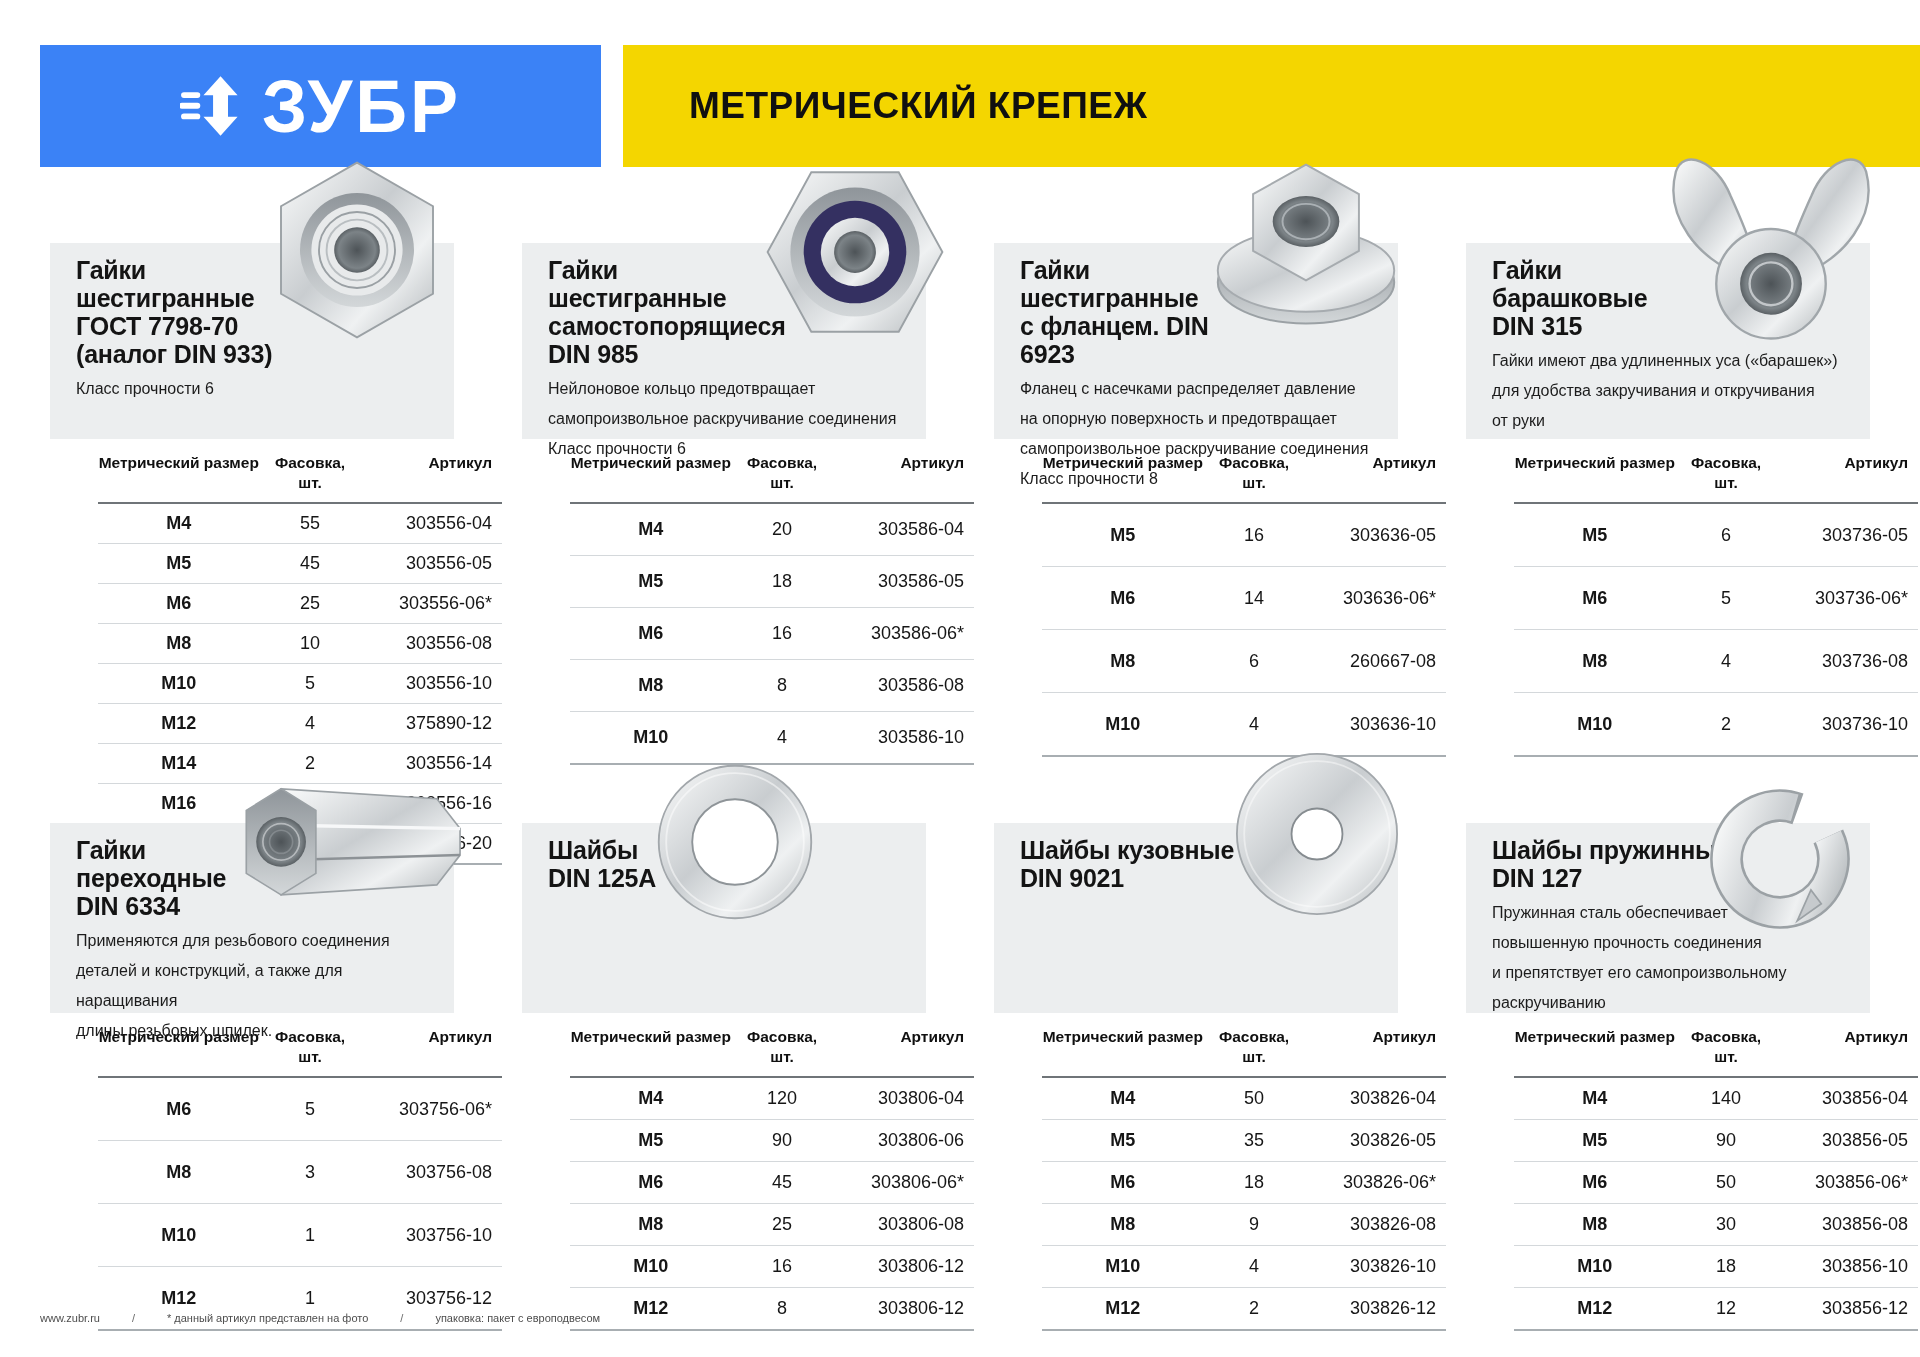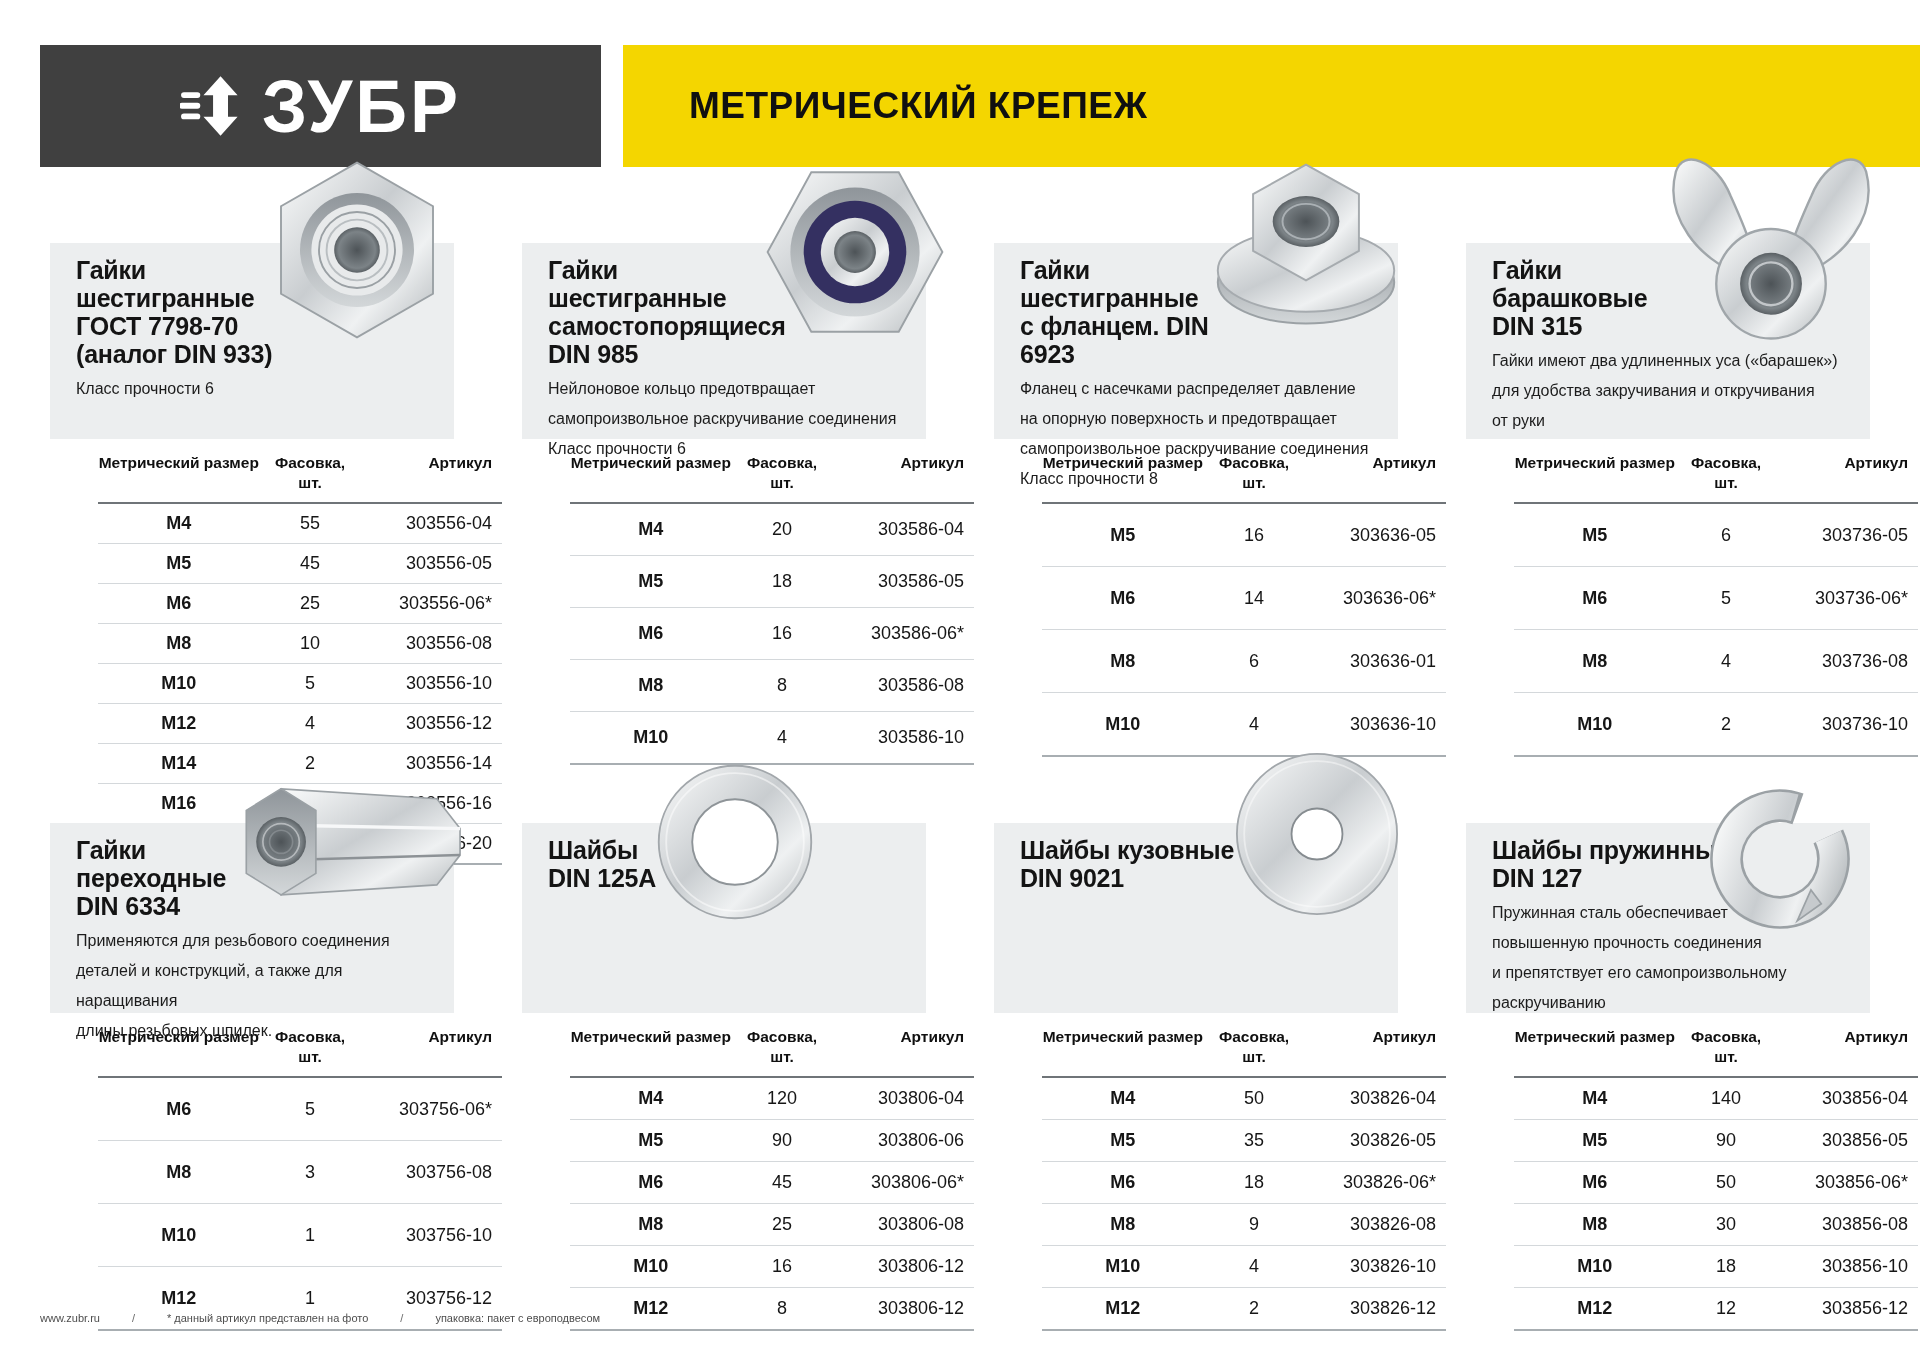--- a/index.html
+++ b/index.html
@@ -86,21 +86,21 @@
       <stop offset="0" stop-color="#4d5357"></stop>
         <stop offset=".8" stop-color="#7c8387"></stop>
       <stop offset="1" stop-color="#5a6064"></stop>
     </radialGradient>
   </defs>
 </svg>
 
 <div class="page">
 
   <header>
-    <div class="brand-box" style="background:#404040;">
+    <div class="brand-box" style="background:#3b82f6;">
       <svg class="brand-icon" viewBox="0 0 60 60">
         <g fill="#ffffff">
           <rect x="1" y="17" width="18" height="5.5" rx="2.7"></rect>
           <rect x="-1" y="27" width="20" height="5.5" rx="2.7"></rect>
           <rect x="1" y="37" width="18" height="5.5" rx="2.7"></rect>
           <path d="M38,2 L54,20 H45 V40 H54 L38,58 L22,40 H31 V20 H22 Z"></path>
         </g>
       </svg>
       <span class="brand-text">ЗУБР</span>
     </div>
@@ -164,21 +164,21 @@
               <td class="c-sku">303556-08</td>
             </tr>
             <tr>
               <td class="c-size">M10</td>
               <td class="c-pack">5</td>
               <td class="c-sku">303556-10</td>
             </tr>
             <tr>
               <td class="c-size">M12</td>
               <td class="c-pack">4</td>
-              <td class="c-sku">303556-12</td>
+              <td class="c-sku">375890-12</td>
             </tr>
             <tr>
               <td class="c-size">M14</td>
               <td class="c-pack">2</td>
               <td class="c-sku">303556-14</td>
             </tr>
             <tr>
               <td class="c-size">M16</td>
               <td class="c-pack">2</td>
               <td class="c-sku">303556-16</td>
@@ -293,21 +293,21 @@
               <td class="c-sku">303636-05</td>
             </tr>
             <tr>
               <td class="c-size">M6</td>
               <td class="c-pack">14</td>
               <td class="c-sku">303636-06*</td>
             </tr>
             <tr>
               <td class="c-size">M8</td>
               <td class="c-pack">6</td>
-              <td class="c-sku">303636-01</td>
+              <td class="c-sku">260667-08</td>
             </tr>
             <tr>
               <td class="c-size">M10</td>
               <td class="c-pack">4</td>
               <td class="c-sku">303636-10</td>
             </tr>
           </tbody>
       </table>
     </article>
       <article class="section s3">

